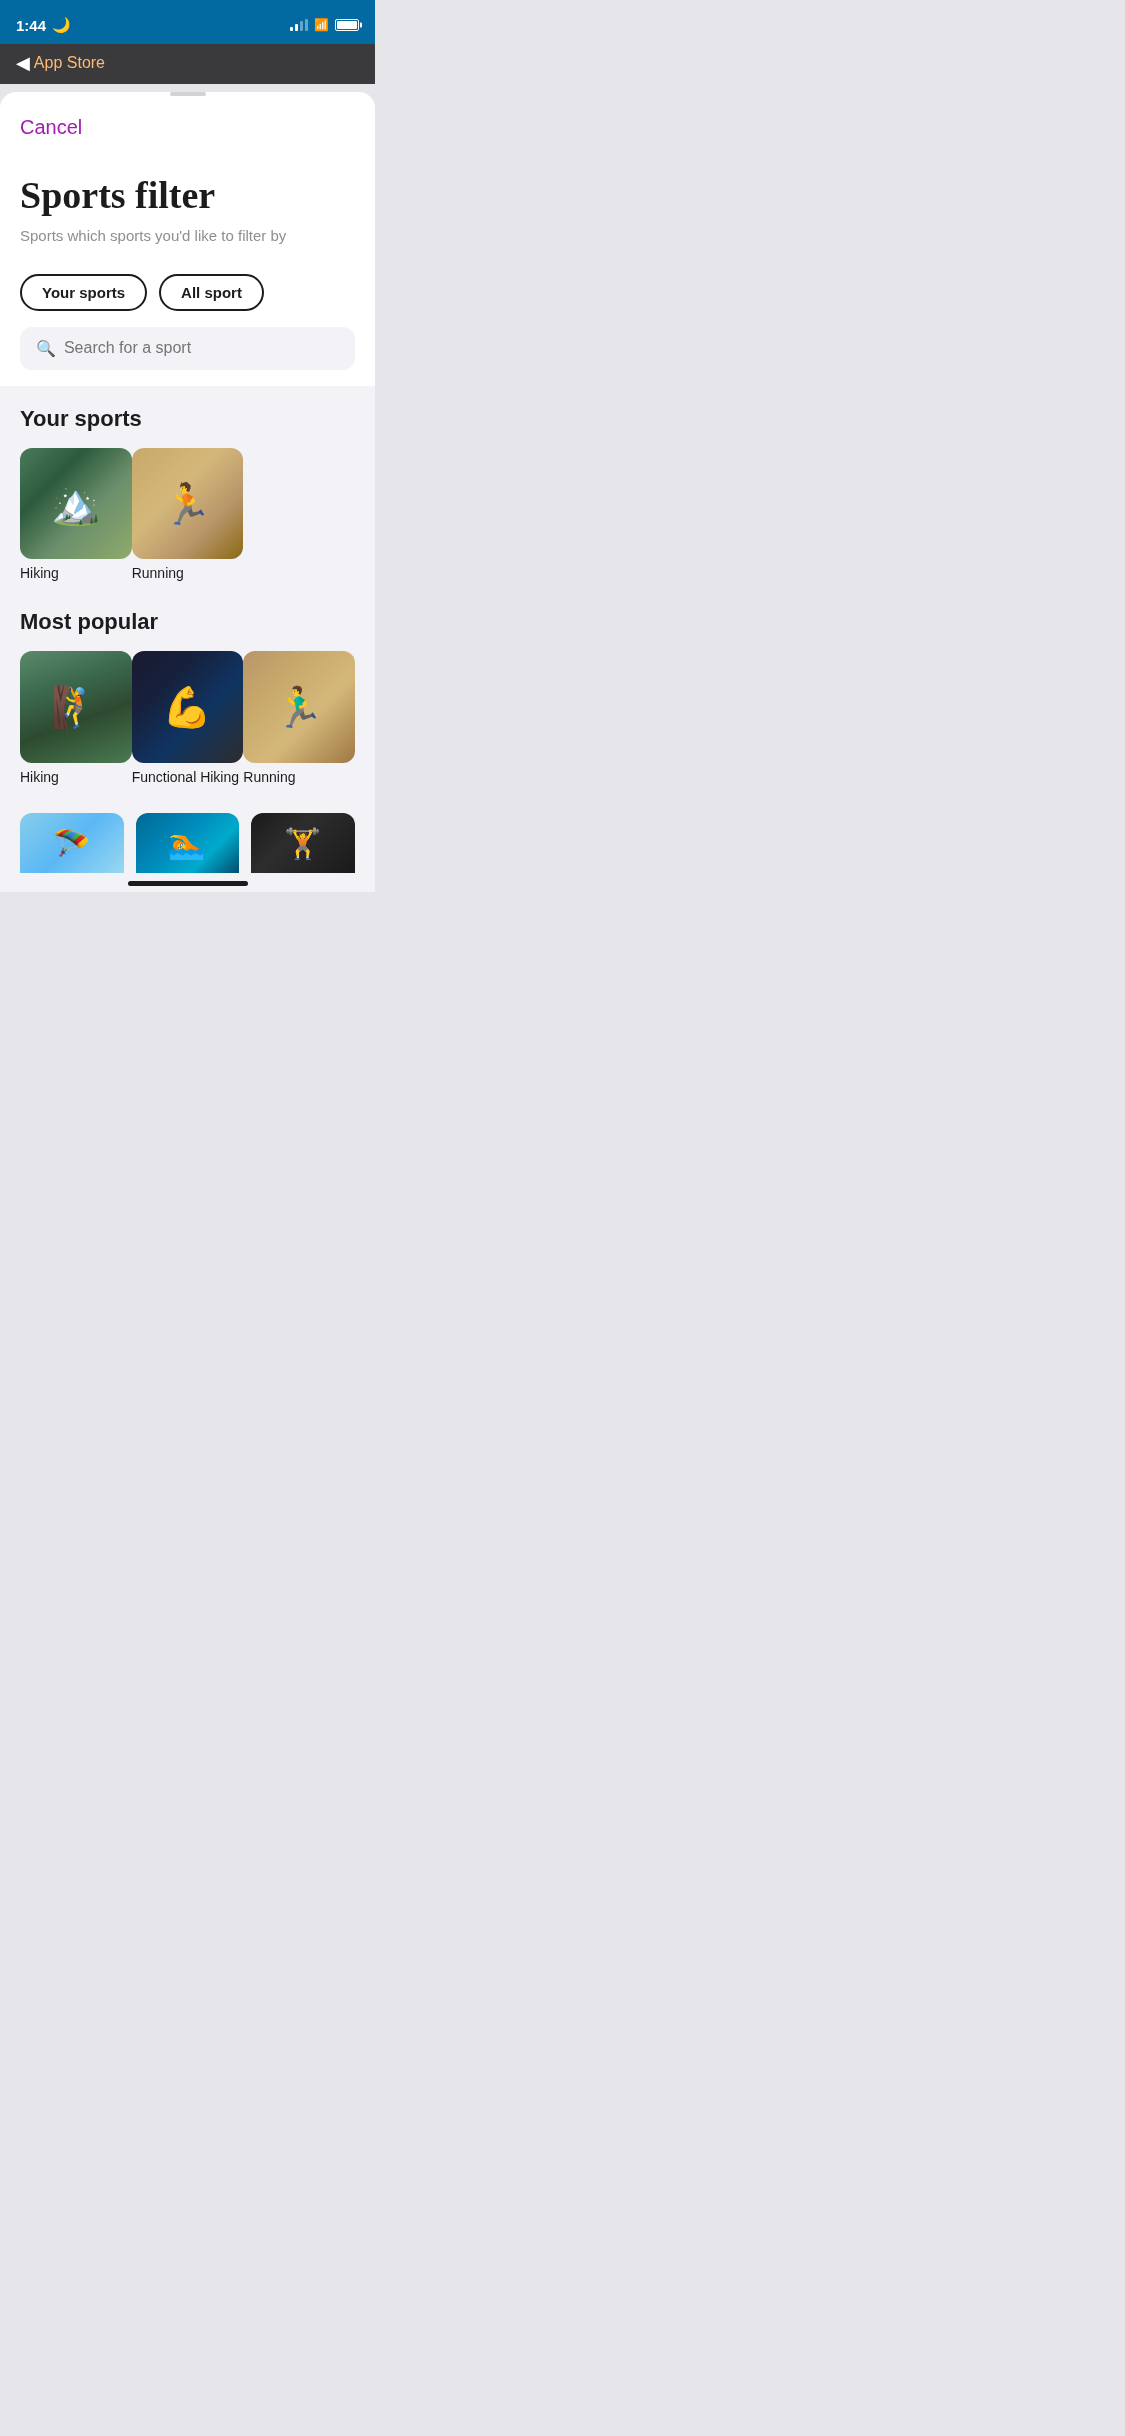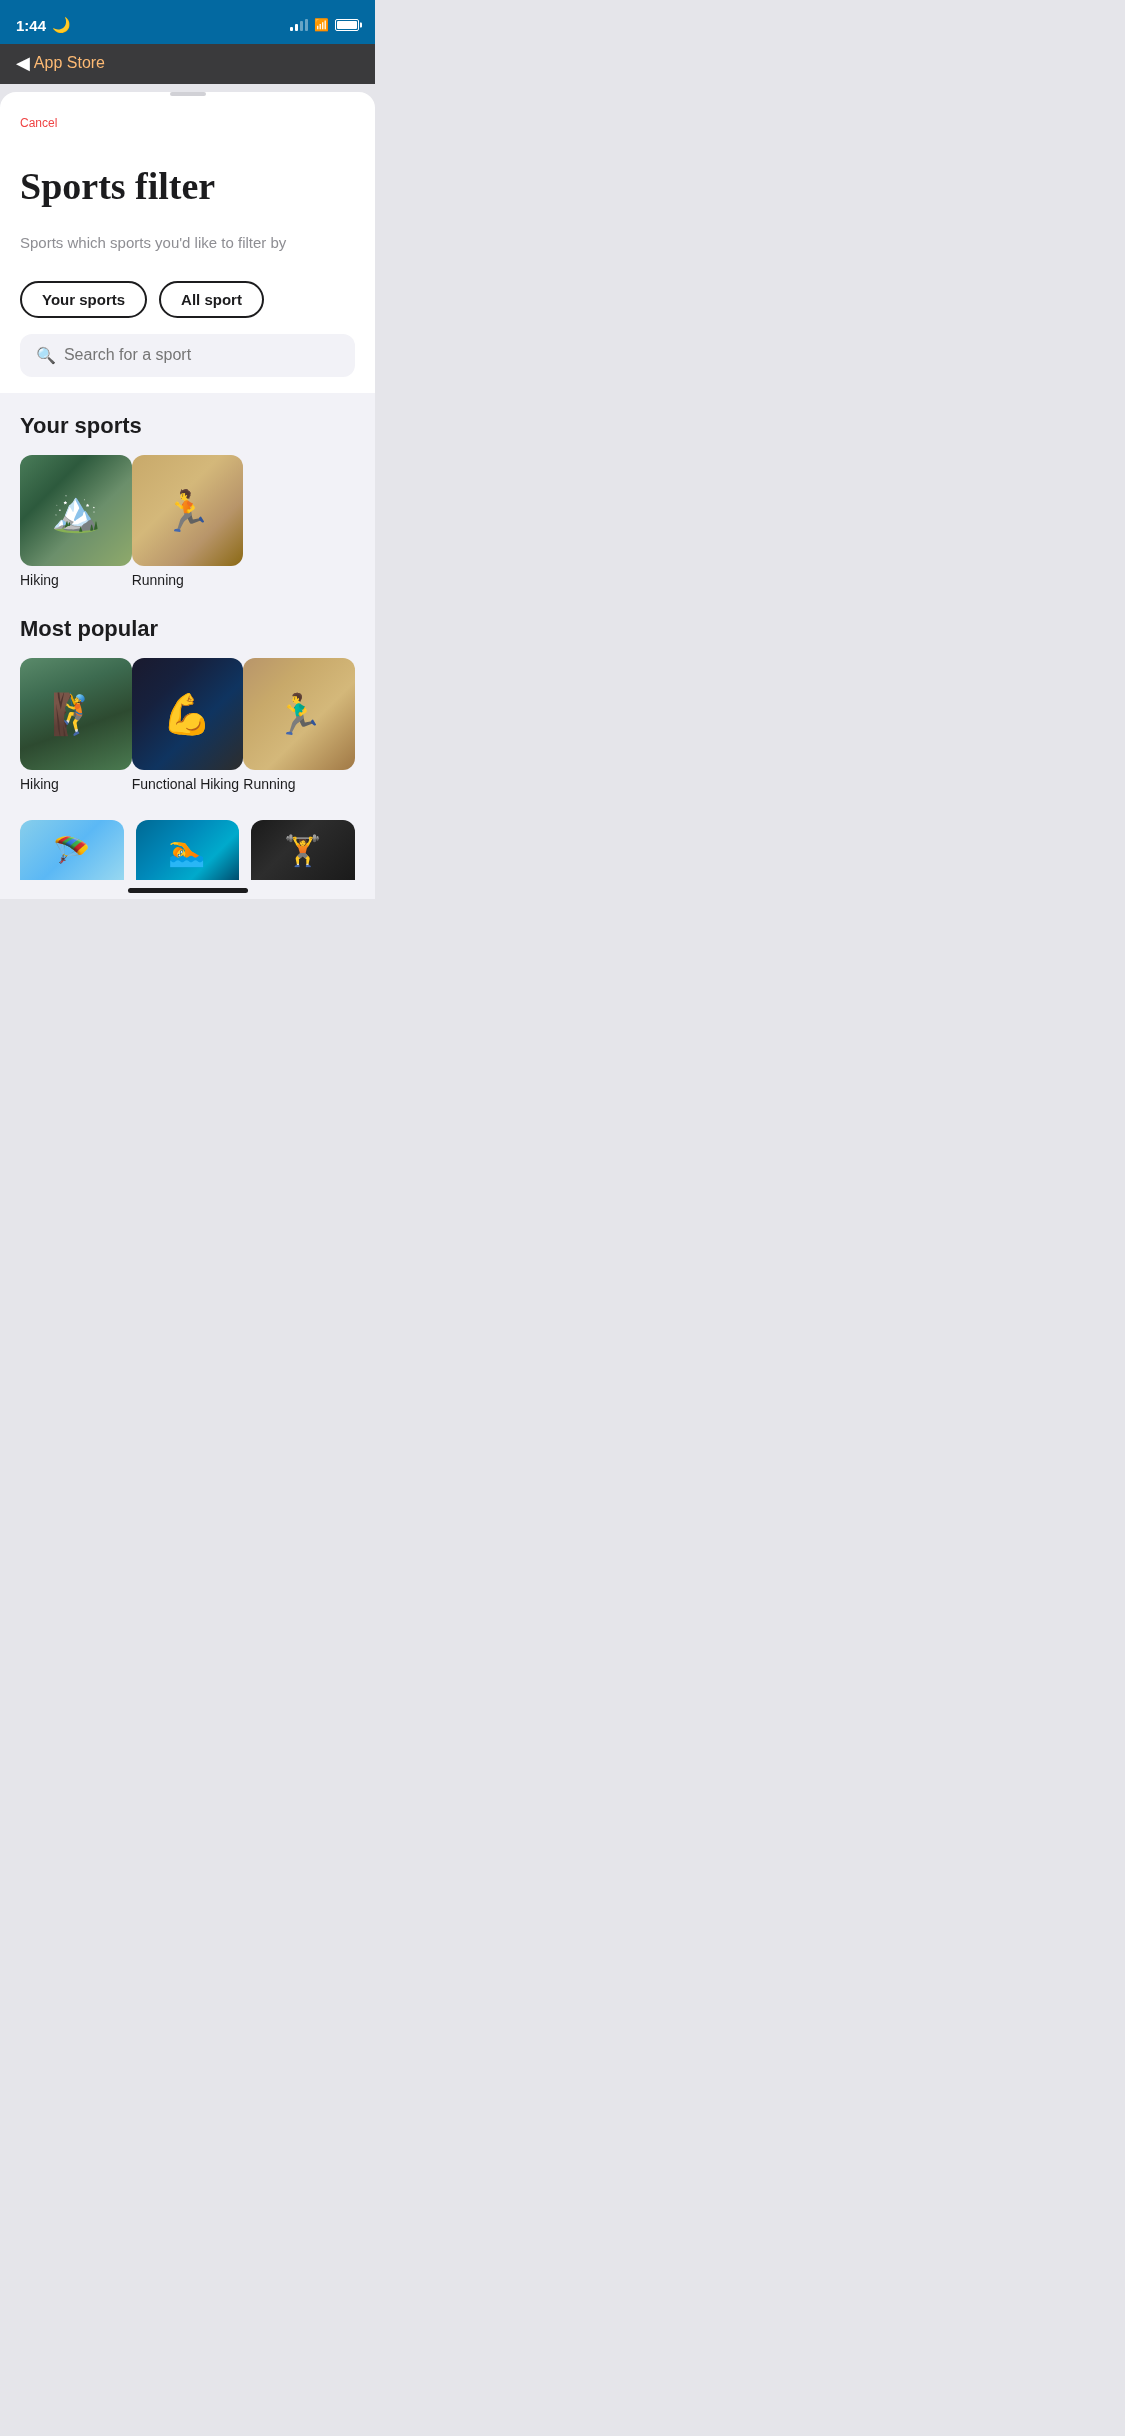--- a/index.html
+++ b/index.html
@@ -121,38 +121,38 @@
       background: #d1d1d6;
       border-radius: 2px;
       margin: 8px auto 0;
     }
 
     
     .sheet-header {
       padding: 16px 20px 8px;
     }
     .cancel-button {
-      color: #ef4444;
-      font-size: 12px;
+      color: #a21caf;
+      font-size: 20px;
       background: none;
       border: none;
       cursor: pointer;
       padding: 4px 0;
     }
 
     .sheet-title-section {
       padding: 24px 20px 8px;
     }
     .sheet-title {
       font-size: 38px;
       font-weight: 700;
       color: #1c1c1e;
       line-height: 1.1;
       font-family: Georgia, 'Times New Roman', serif;
-      margin-bottom: 24px;
+      margin-bottom: 8px;
     }
     .sheet-subtitle {
       font-size: 15px;
       color: #8e8e93;
       line-height: 1.4;
     }
 
     
     .toggle-section {
       padding: 20px 20px 16px;

